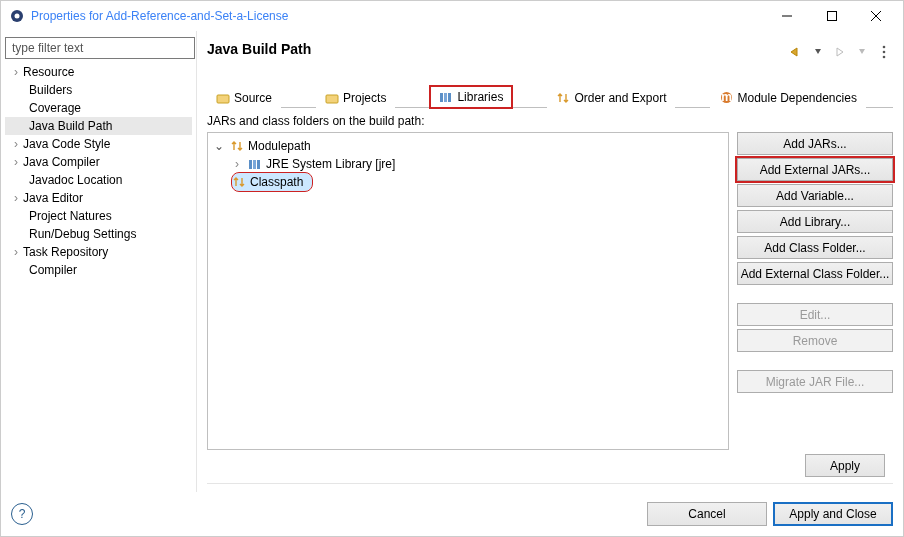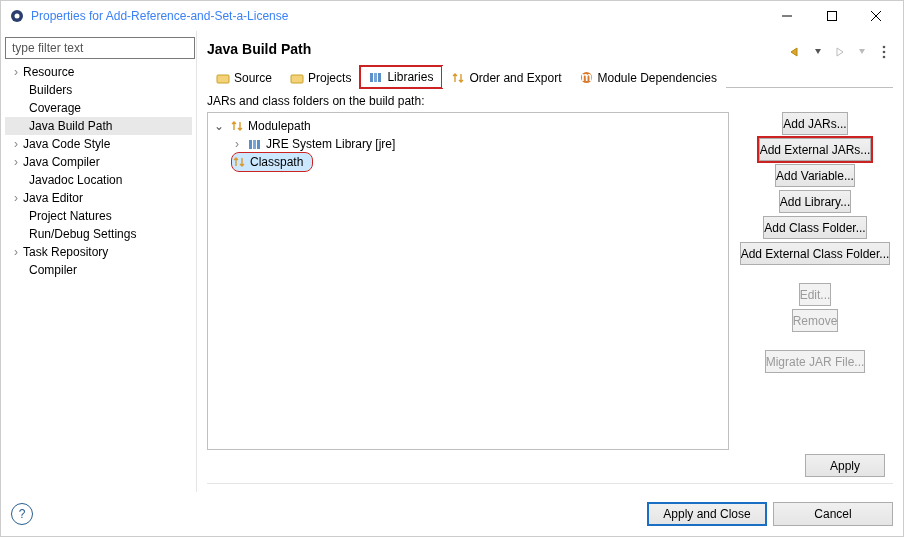--- a/index.html
+++ b/index.html
@@ -20,38 +20,38 @@
 .tree-item.child1 { padding-left: 24px; }
 .tree-item.selected { background: #e8e8e8; }
 .caret { width: 10px; height: 10px; margin-right: 2px; display:flex; align-items:center; justify-content:center; color:#888;}
 
 .content { flex: 1; padding: 8px 10px 8px 10px; display:flex; flex-direction:column; position:relative;}
 .header-row { display:flex; align-items:center; justify-content:space-between; height:26px;}
 .page-title { font-size: 14px; font-weight: bold; margin-bottom: 6px; }
 .nav-icons { display:flex; gap:4px; align-items:center;}
 .nav-ico { width:18px; height:18px; display:flex; align-items:center; justify-content:center;}
 
-.tabs { display: flex; border-bottom: 1px solid #bfbfbf; margin-top: 0;}
+.tabs { display: flex; border-bottom: 1px solid #bfbfbf; margin-top: 20px; gap: 35px;}
 .tab { display:flex; align-items:center; gap:4px; height: 22px; padding: 0 8px; border: 1px solid transparent; border-bottom:none; cursor:default; color:#000; position:relative; top:1px; background:#fff;}
 .tab.active { border: 1px solid #bfbfbf; border-bottom: 1px solid #fff; background:#fff;}
 .tab.highlight { outline: 2px solid #cc2222; outline-offset: -1px;}
 .tab-ico { width:14px; height:14px; display:flex; align-items:center; justify-content:center;}
 
 .sub-label { margin-top: 6px; color:#000;}
 
 .body-row { display:flex; gap:8px; flex:1; margin-top:4px;}
 .tree-panel { flex:1; border:1px solid #bfbfbf; background:#fff; padding:4px 2px;}
 .tp-item { display:flex; align-items:center; height:18px; gap:4px; color:#000;}
 .tp-item.l1 { padding-left: 4px;}
 .tp-item.l2 { padding-left: 22px;}
 .tp-item.sel { background:#cce8ff; }
 .tp-item.hl { outline:1.5px solid #cc2222; outline-offset:0;}
 .tp-ico { width:14px; height:14px; display:flex;align-items:center;justify-content:center;}
 
-.btn-col { width:156px; display:flex; flex-direction:column; gap:3px;align-items:center;}
+.btn-col { width:156px; display:flex; flex-direction:column; gap:3px;}
 .btn { height: 23px; border: 1px solid #adadad; background: linear-gradient(#f0f0f0,#e5e5e5); color:#000; display:flex; align-items:center; justify-content:center; cursor:default;}
 .btn.disabled { color:#9a9a9a; background:#f2f2f2;}
 .btn.highlight { outline:2px solid #cc2222; outline-offset:0;}
 .gap { height:12px;}
 
 .apply-row { display:flex; justify-content:flex-end; padding: 4px 8px 6px 0; border-bottom:1px solid #e5e5e5;}
 .apply-row .btn { width:80px;}
 
 .footer { height:44px; display:flex; align-items:center; justify-content:space-between; padding:0 10px;}
 .footer-btns { display:flex; gap:6px;}
@@ -270,16 +270,16 @@
 
     <div class="apply-row">
       <div class="btn">Apply</div>
     </div>
   </div>
 </div>
 
 <div class="footer">
   <div class="help">?</div>
   <div class="footer-btns">
+    <div class="btn">Cancel</div>
     <div class="btn primary">Apply and Close</div>
-    <div class="btn">Cancel</div>
   </div>
 </div>
 
 </body></html>

